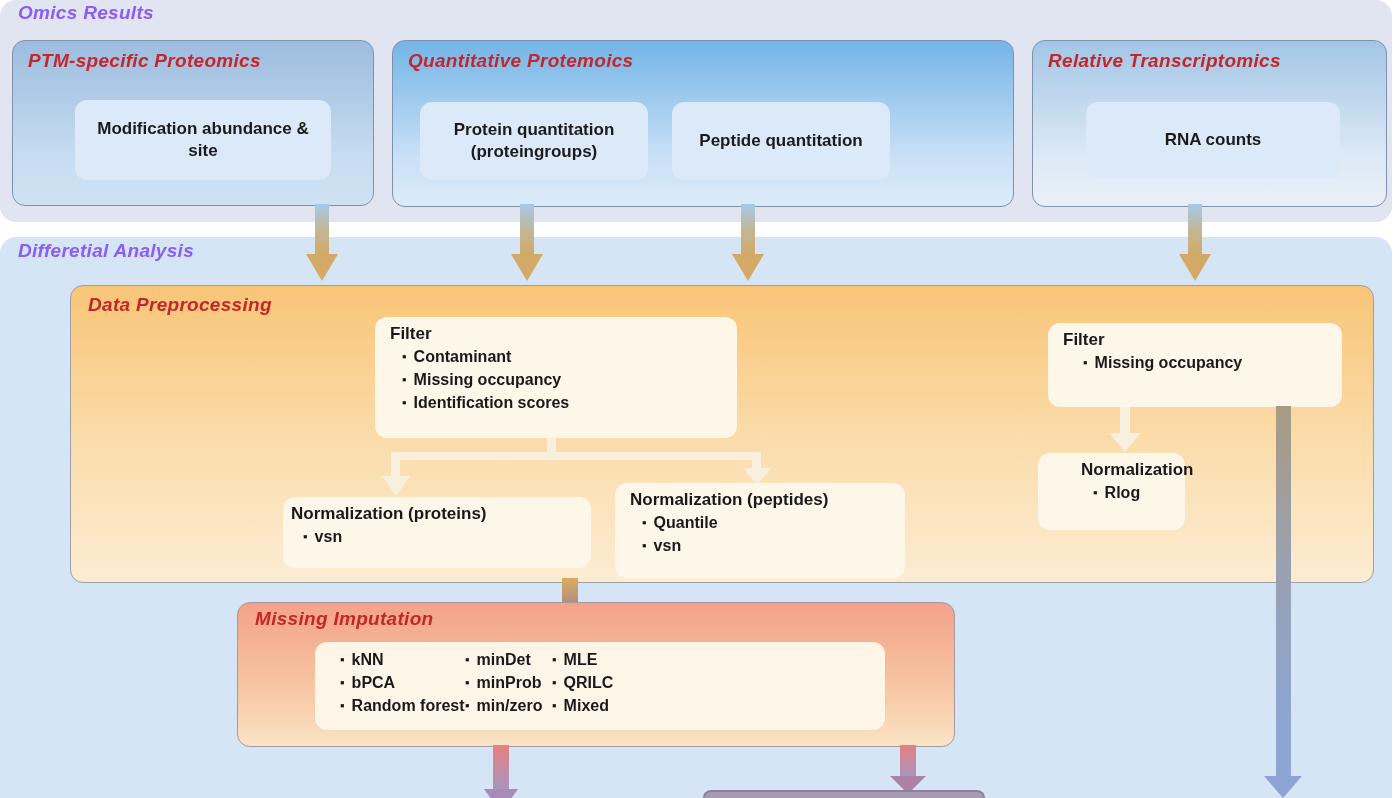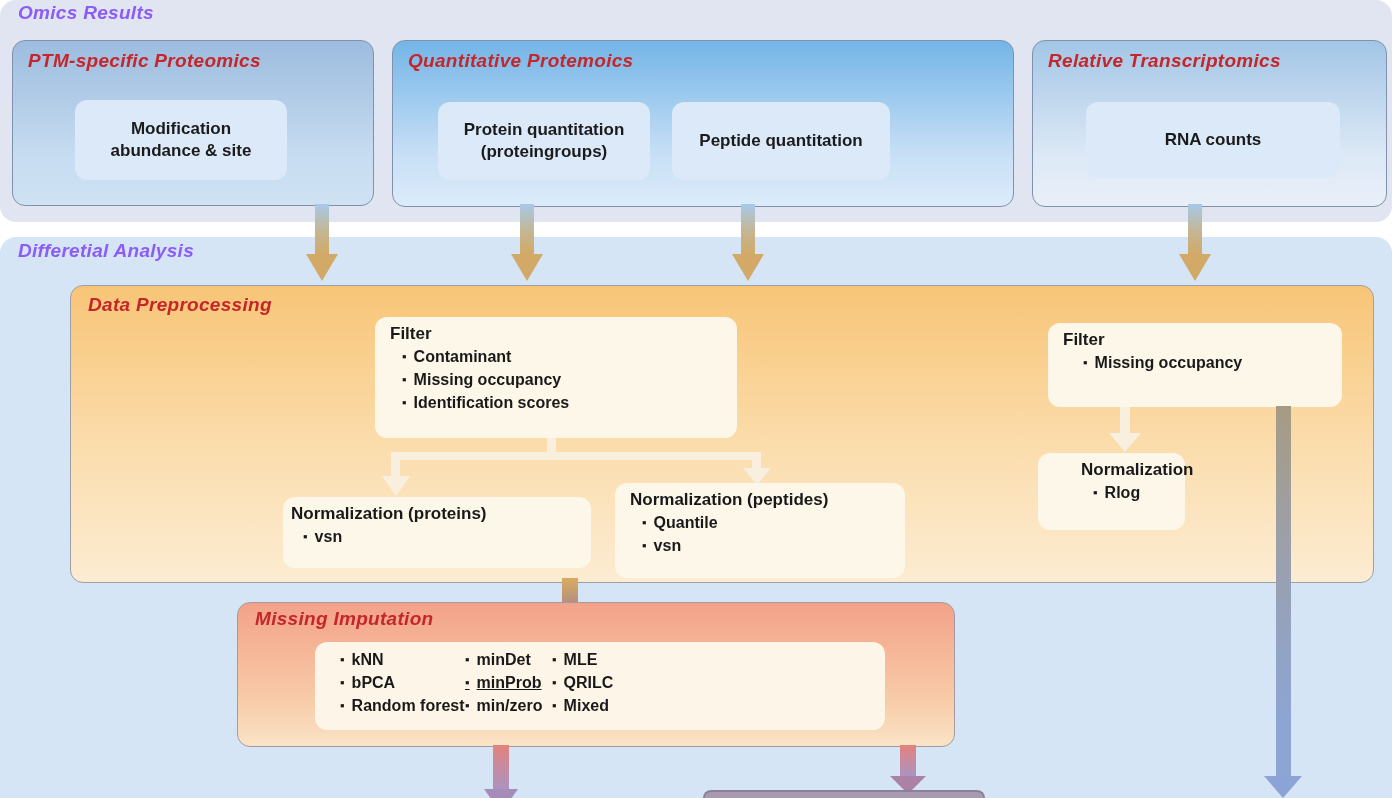--- a/index.html
+++ b/index.html
@@ -43,25 +43,25 @@
   .box-bottom{left:703px;top:790px;width:282px;height:14px;background:#a89ab0;border:2px solid #8c8199;border-bottom:none;border-radius:8px 8px 0 0;box-sizing:border-box;}
 </style>
 </head>
 <body>
 
 <div class="abs band-omics"></div>
 <div class="abs sec-title" style="left:18px;top:2px;">Omics Results</div>
 
 <div class="abs group g-ptm"></div>
 <div class="abs red-title" style="left:28px;top:50px;">PTM-specific Proteomics</div>
-<div class="abs inner-blue" style="left:75px;top:100px;width:212px;height:80px;">Modification abundance &amp; site</div>
+<div class="abs inner-blue" style="left:75px;top:100px;width:256px;height:80px;">Modification abundance &amp; site</div>
 
 <div class="abs group g-quant"></div>
 <div class="abs red-title" style="left:408px;top:50px;">Quantitative Protemoics</div>
-<div class="abs inner-blue" style="left:438px;top:102px;width:212px;height:78px;">Protein quantitation (proteingroups)</div>
+<div class="abs inner-blue" style="left:420px;top:102px;width:228px;height:78px;">Protein quantitation (proteingroups)</div>
 <div class="abs inner-blue" style="left:672px;top:102px;width:218px;height:78px;">Peptide quantitation</div>
 
 <div class="abs group g-rel"></div>
 <div class="abs red-title" style="left:1048px;top:50px;">Relative Transcriptomics</div>
 <div class="abs inner-blue" style="left:1086px;top:102px;width:254px;height:76px;">RNA counts</div>
 
 <div class="abs band-analysis"></div>
 <div class="abs sec-title" style="left:18px;top:240px;">Differetial Analysis</div>
 
 <div class="abs box-preproc"></div>
@@ -139,21 +139,21 @@
 <div class="abs box-imput"></div>
 <div class="abs red-title" style="left:255px;top:608px;">Missing Imputation</div>
 <div class="abs cream-plain" style="left:315px;top:642px;width:570px;height:88px;"></div>
 <div class="abs" style="left:340px;top:648px;">
   <div class="bullet" style="margin-left:0;">kNN</div>
   <div class="bullet" style="margin-left:0;">bPCA</div>
   <div class="bullet" style="margin-left:0;">Random forest</div>
 </div>
 <div class="abs" style="left:465px;top:648px;">
   <div class="bullet" style="margin-left:0;">minDet</div>
-  <div class="bullet" style="margin-left:0;text-decoration:underline;">minProb</div>
+  <div class="bullet" style="margin-left:0;">minProb</div>
   <div class="bullet" style="margin-left:0;">min/zero</div>
 </div>
 <div class="abs" style="left:552px;top:648px;">
   <div class="bullet" style="margin-left:0;">MLE</div>
   <div class="bullet" style="margin-left:0;">QRILC</div>
   <div class="bullet" style="margin-left:0;">Mixed</div>
 </div>
 
 <div>
   <div class="shaft grad-red-purple" style="left:493px;top:745px;width:16px;height:44px;"></div>

